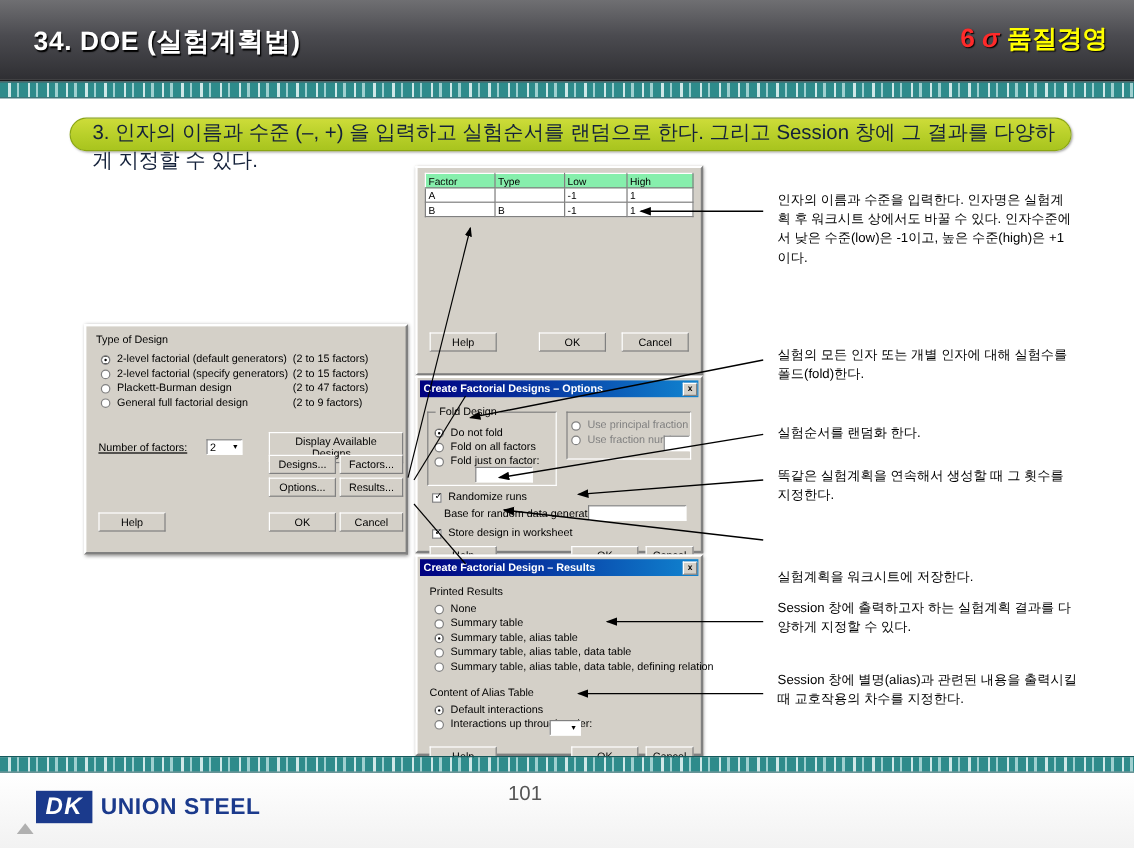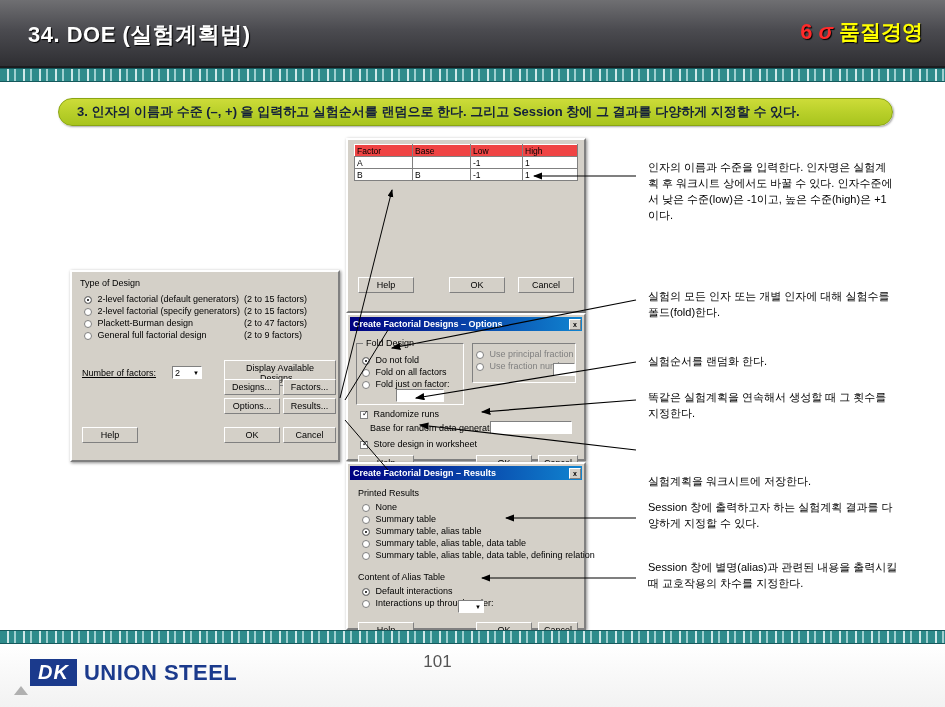--- a/index.html
+++ b/index.html
@@ -53,22 +53,22 @@
         #2e8b8b 9px, #2e8b8b 14px,
         #9fd0d0 14px, #9fd0d0 16px);
     border-top:1px solid #15595c; border-bottom:1px solid #15595c;
   }
 
   
   .instr {
     position:absolute; left:58px; top:98px; width:835px; height:28px;
     background: linear-gradient(to bottom, #cddc39 0%, #b9d02a 50%, #a8c41e 100%);
     border:1px solid #8aa513; border-radius:14px;
-    display:flex; align-items:center; padding-left:18px;
-    font-size:13px; font-weight:bold; color:#14213a;
+    display:flex; padding-left:18px;
+    font-size:17px; font-weight:normal; color:#14213a;
     box-shadow: 1px 1px 2px rgba(0,0,0,0.35);
   }
 
   
   .dlg {
     position:absolute;
     background:#d4d0c8;
     border:2px solid; border-color:#ffffff #808080 #808080 #ffffff;
     box-shadow: 1px 1px 3px rgba(0,0,0,0.45);
     font-size:9px; color:#000;
@@ -112,21 +112,21 @@
   .field {
     background:#ffffff; border:1px solid;
     border-color:#808080 #ffffff #ffffff #808080;
     height:13px; font-size:9px; padding:0 2px;
   }
 
   
   #dlg-factors { left:346px; top:138px; width:240px; height:175px; }
   .tbl { width:100%; border-collapse:collapse; font-size:8.5px; }
   .tbl th {
-    background:#ef4444; border:1px solid; border-color:#fff #808080 #808080 #fff;
+    background:#86efac; border:1px solid; border-color:#fff #808080 #808080 #fff;
     font-weight:normal; text-align:left; padding:0 2px; height:12px;
   }
   .tbl td {
     background:#fff; border:1px solid #808080; padding:0 2px; height:12px;
   }
   .cell-sel { background:#000080; color:#fff; }
 
   
   #dlg-main { left:70px; top:270px; width:270px; height:192px; }
 
@@ -148,21 +148,21 @@
     background: linear-gradient(to bottom, #ffffff 0%, #f2f2f2 100%);
   }
   .logo-box {
     position:absolute; left:30px; top:659px;
     display:flex; align-items:center; gap:7px;
   }
   .logo-dk {
     background:#1b3a8c; color:#fff; font-weight:bold; font-size:20px;
     padding:2px 8px; letter-spacing:1px; font-style:italic;
   }
-  .logo-txt { color:#1b3a8c; font-weight:bold; font-size:22px; letter-spacing:0.5px;}
+  .logo-txt { color:#1b3a8c; font-weight:bold; font-size:19px; letter-spacing:0.5px;}
   .page-num {
     position:absolute; left:0; top:652px; width:875px; text-align:center;
     font-size:17px; color:#555;
   }
   .corner-tri {
     position:absolute; left:14px; top:686px; width:0;height:0;
     border-left:7px solid transparent; border-right:7px solid transparent;
     border-bottom:9px solid #b0b0b0;
   }
 </style>
@@ -182,21 +182,21 @@
 <div class="instr">
   <span>3. 인자의 이름과 수준 (–, +) 을 입력하고 실험순서를 랜덤으로 한다. 그리고 Session 창에 그 결과를 다양하게 지정할 수 있다.</span>
 </div>
 
 <div class="dlg" id="dlg-factors">
   <div class="dlg-body">
     <table class="tbl">
       <tbody>
           <tr>
         <th style="width:58px">Factor</th>
-        <th style="width:58px">Base</th>
+        <th style="width:58px">Type</th>
         <th style="width:52px">Low</th>
         <th>High</th>
       </tr>
       <tr>
         <td>A</td>
         <td class="cell-sel">A</td>
         <td>-1</td>
         <td>1</td>
       </tr>
       <tr>

